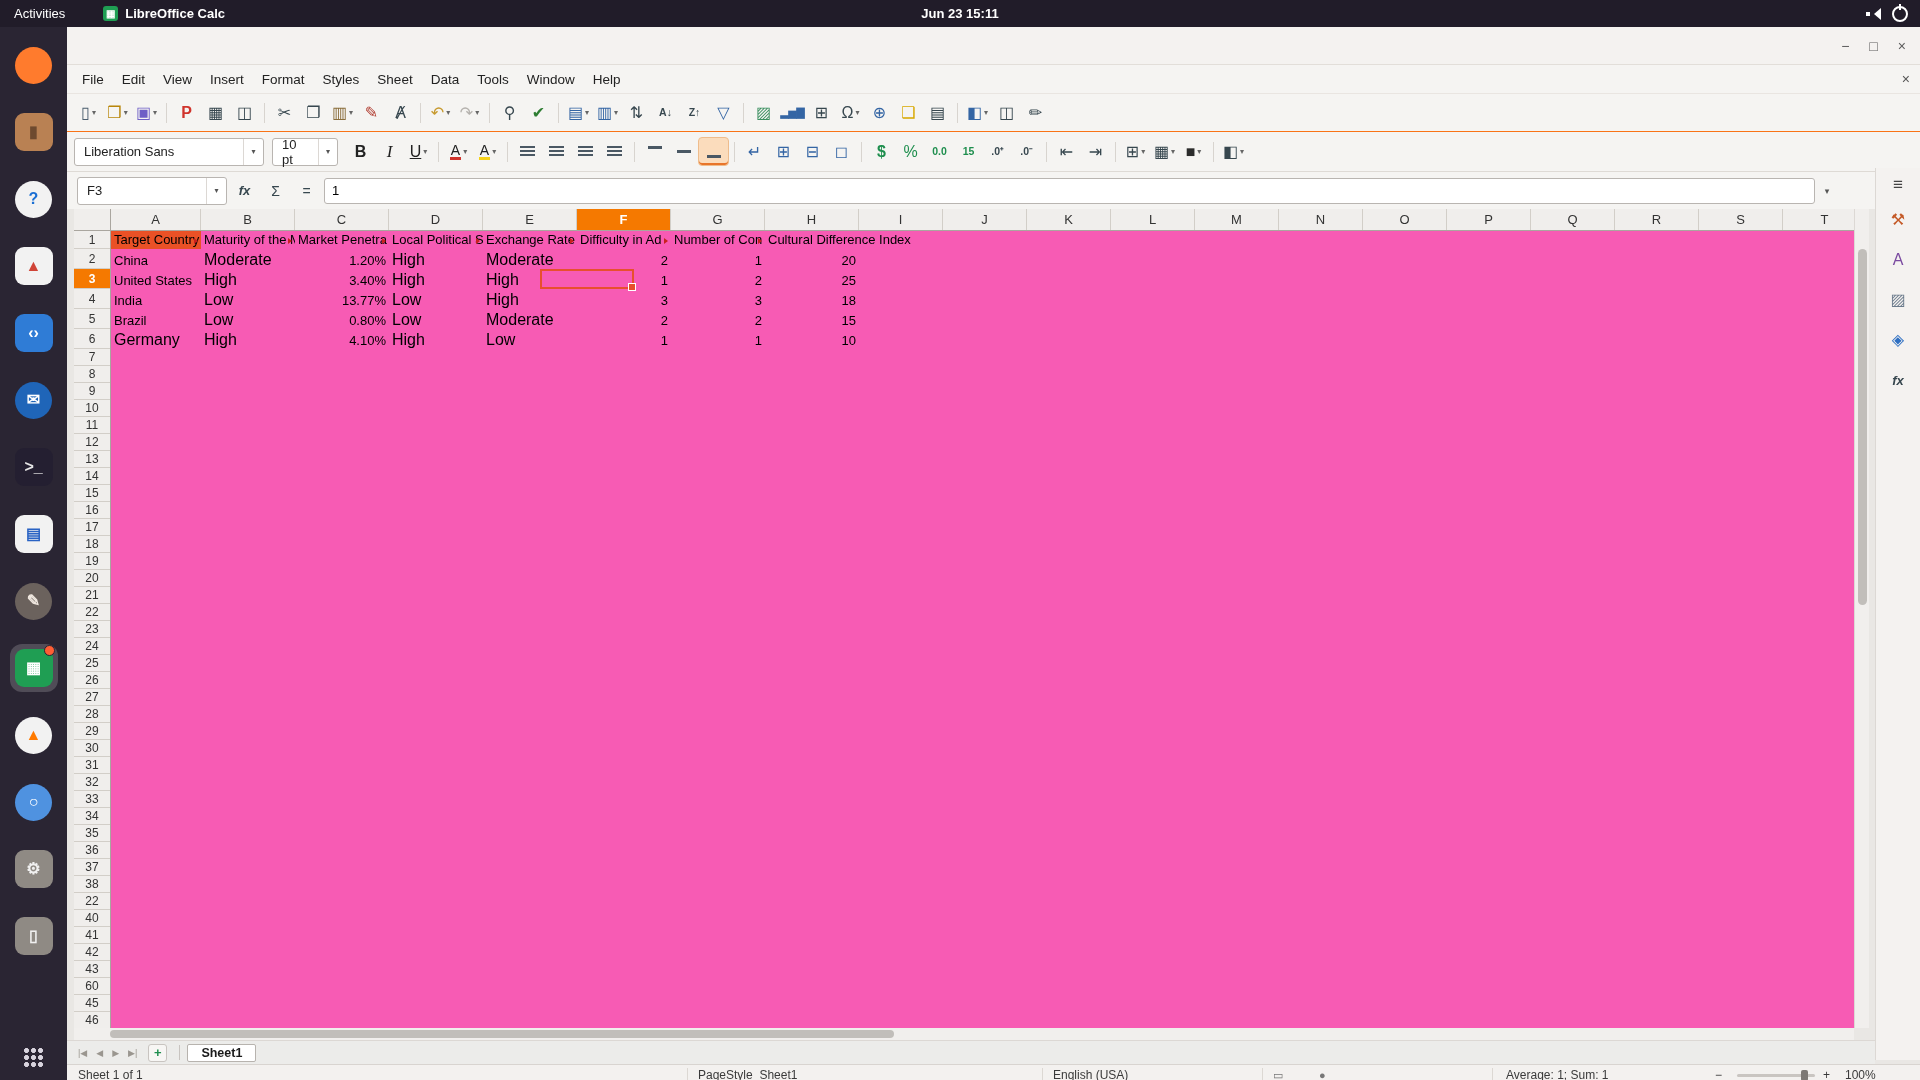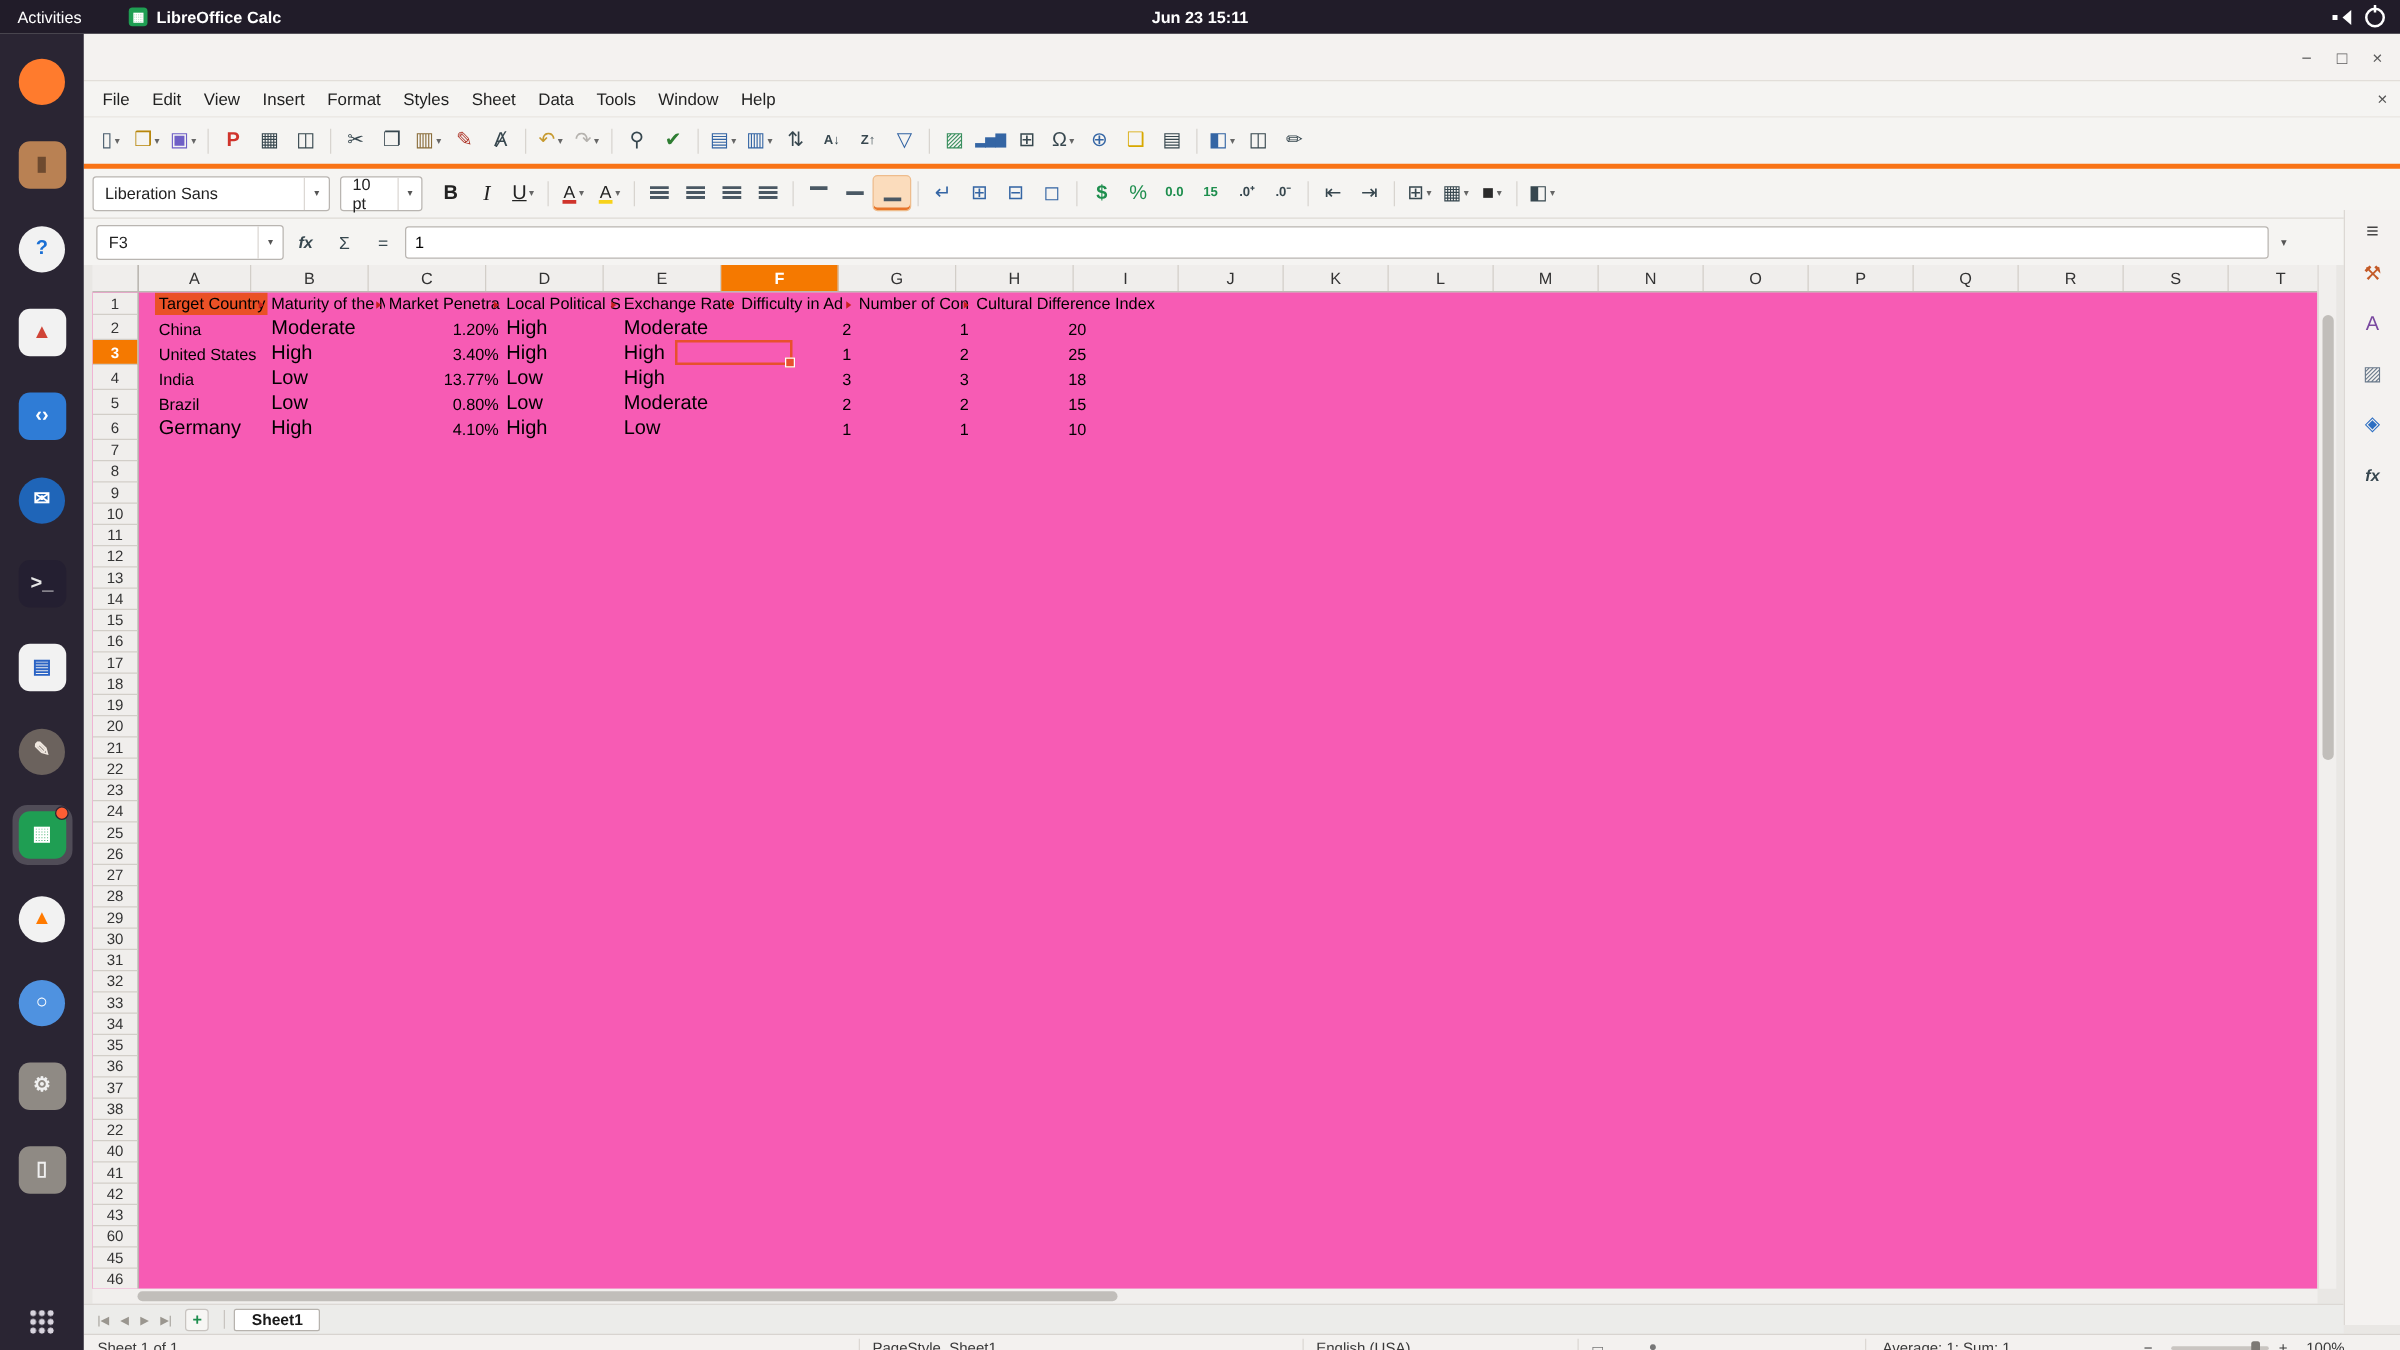--- a/index.html
+++ b/index.html
@@ -38,21 +38,21 @@
   .titlebar{height:37px;flex:none;background:#f4f2f0;border-bottom:1px solid #e2ded9;position:relative;
             display:flex;align-items:center;justify-content:center;font-size:14.5px;font-weight:bold;color:#3a3a3a;}
   .winbtns{position:absolute;right:14px;top:0;height:100%;display:flex;align-items:center;gap:20px;
            font-size:14px;color:#5c5c5c;font-weight:normal;}
   .winbtns span{cursor:default;}
   .menubar{height:28px;flex:none;display:flex;align-items:center;padding-left:6px;font-size:13.5px;color:#222;position:relative;}
   .menu-item{padding:3px 9px;border-radius:3px;}
   .menu-close{position:absolute;right:10px;color:#555;font-size:14px;}
   .toolbar{flex:none;display:flex;align-items:center;padding:0 7px;border-top:1px solid #e9e5e1;}
   .toolbar.main{height:37px;}
-  .toolbar.fmt{height:39px;border-top:4px solid #f97316;}
+  .toolbar.fmt{height:39px;border-top:1px solid #f97316;}
   .tbi{height:27px;min-width:25px;padding:0 2px;display:flex;align-items:center;justify-content:center;
        border-radius:4px;position:relative;flex:none;}
   .tbi .g{font-size:16px;line-height:1;display:flex;align-items:center;justify-content:center;}
   .tbi .car{font-size:8px;color:#666;margin-left:2px;}
   .tbi .car:empty{display:none;}
   .tbi.sep{min-width:0;width:1px;height:20px;background:#d8d4cf;padding:0;margin:0 5px;border-radius:0;}
   .tbi.small .g{font-size:10.5px;font-weight:bold;letter-spacing:0;}
   .tbi.boldg .g{font-weight:bold;}
   .tbi.ital .g{font-style:italic;font-family:"Liberation Serif",serif;font-size:17px;}
   .tbi.und .g{text-decoration:underline;}
@@ -97,21 +97,21 @@
   .colhead.sel{background:var(--header-selected,#f57900);color:#fff;font-weight:bold;}
   .gridbody{position:absolute;left:7px;top:22px;width:1780px;height:797px;background:var(--sheet-fill,#f75bb4);overflow:hidden;}
   .rowheads{position:absolute;left:0;top:0;width:37px;height:100%;display:flex;flex-direction:column;
             overflow:hidden;background:#f0eeec;border-right:1px solid #aaa69f;box-sizing:border-box;}
   .rowhead{flex:none;height:17px;display:flex;align-items:center;justify-content:center;font-size:12px;
            color:#333;border-bottom:1px solid #d2cec8;box-sizing:border-box;}
   .rowhead:nth-child(1){height:18px;}
   .rowhead:nth-child(n+2):nth-child(-n+6){height:20px;}
   .rowhead.sel{background:var(--header-selected,#f57900);color:#fff;font-weight:bold;}
   .rows{position:absolute;left:37px;top:0;width:1743px;height:100%;overflow:hidden;}
-  .grid-row{display:flex;height:20px;padding-left:13px;}
+  .grid-row{display:flex;height:20px;}
   .rows .grid-row:nth-child(1){height:18px;}
   .cell{flex:none;width:94px;height:100%;display:flex;align-items:flex-end;padding:0 3px;box-sizing:border-box;
         font-size:13px;color:#000;overflow:hidden;white-space:nowrap;position:relative;line-height:1.15;}
   .grid-row .cell:first-child{width:90px;}
   .cell.big{font-size:16px;}
   .cell.num{justify-content:flex-end;}
   .cell.a1{background:var(--a1-fill,#ea5126);}
   .cell.ovf{overflow:visible;z-index:2;}
   .grid-row.hdr .cell{align-items:center;}
   .grid-row.hdr .cell:not(.ovf)::after{content:"";position:absolute;right:0;top:7px;border:3px solid transparent;

